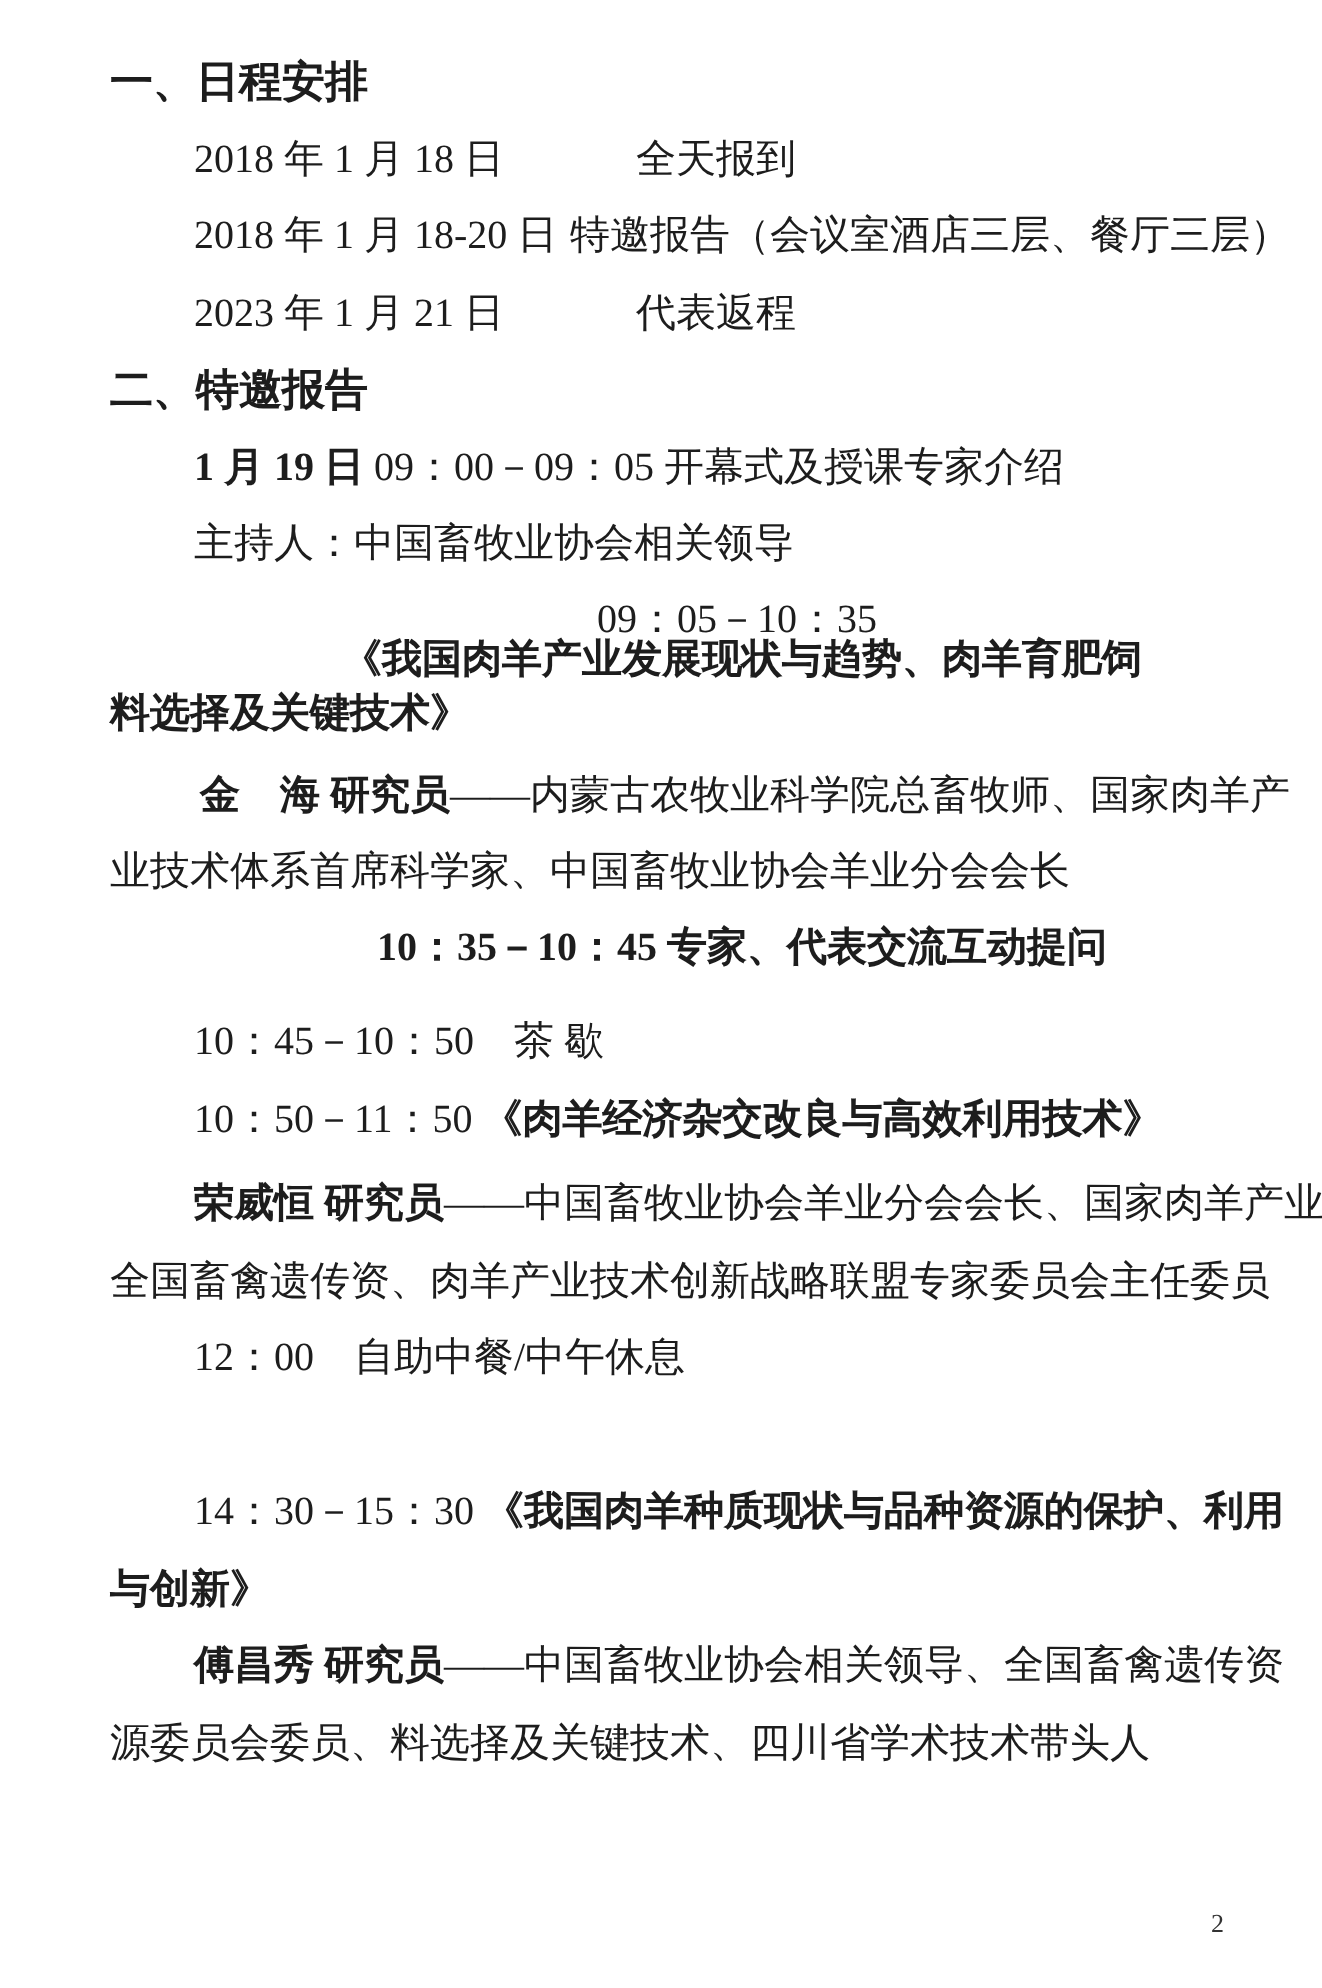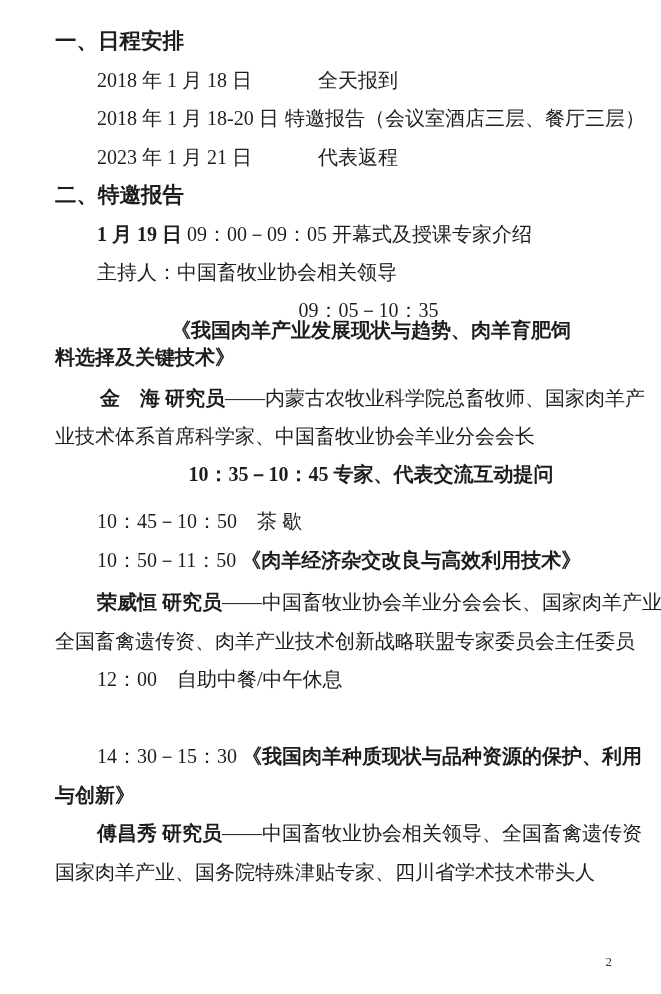--- a/index.html
+++ b/index.html
@@ -120,19 +120,19 @@
       <span>14：30－15：30 </span><span class="b">《我国肉羊种质现状与品种资源的保护、利用</span>
     </div>
     <div class="line">
       <span class="b">与创新》</span>
     </div>
 
     <div class="line indent">
       <span class="b">傅昌秀 研究员</span><span>——中国畜牧业协会相关领导、全国畜禽遗传资</span>
     </div>
     <div class="line">
-      <span>国家肉羊产业、国务院特殊津贴专家、四川省学术技术带头人</span>
+      <span>源委员会委员、料选择及关键技术、四川省学术技术带头人</span>
     </div>
 
   </div>
 
   <div class="page-number">2</div>
 </div>
 
 </body></html>

